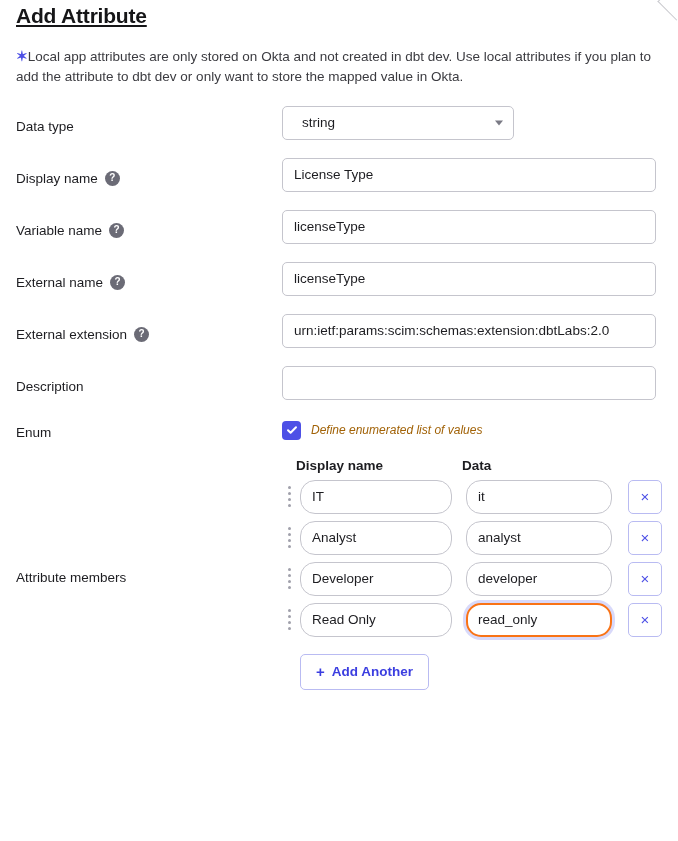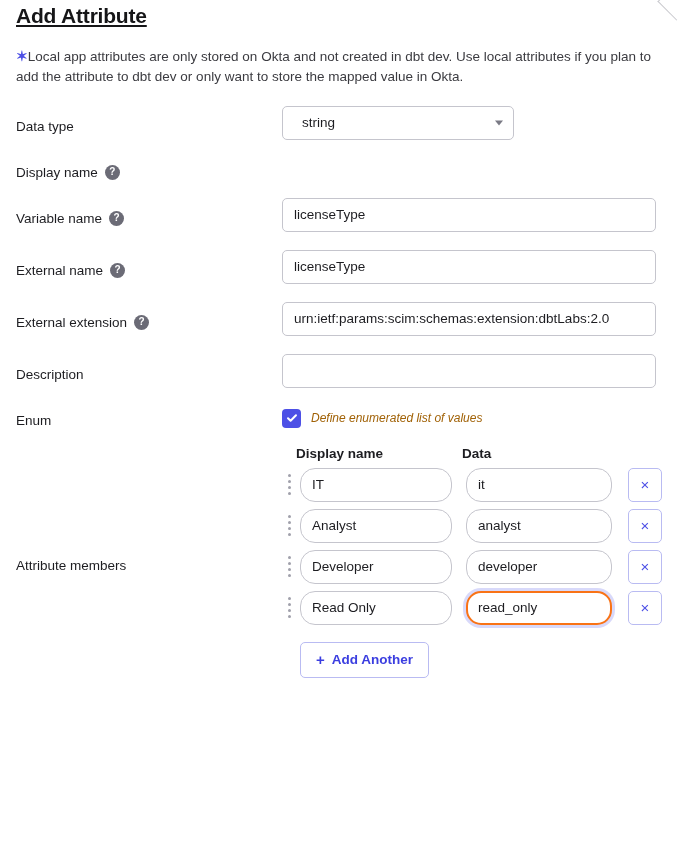--- a/index.html
+++ b/index.html
@@ -259,20 +259,23 @@
         <span class="chev"></span>
       </div>
     </div>
   </div>
 
   <div class="row">
     <div class="row-label">
       <span>Display name</span>
       <span class="help-icon">?</span>
     </div>
+    <div class="field">
+      <input class="text-input" type="text" value="License Type" style="">
+    </div>
   </div>
 
   <div class="row">
     <div class="row-label">
       <span>Variable name</span>
       <span class="help-icon">?</span>
     </div>
     <div class="field">
       <input class="text-input" type="text" value="licenseType" style="">
     </div>

